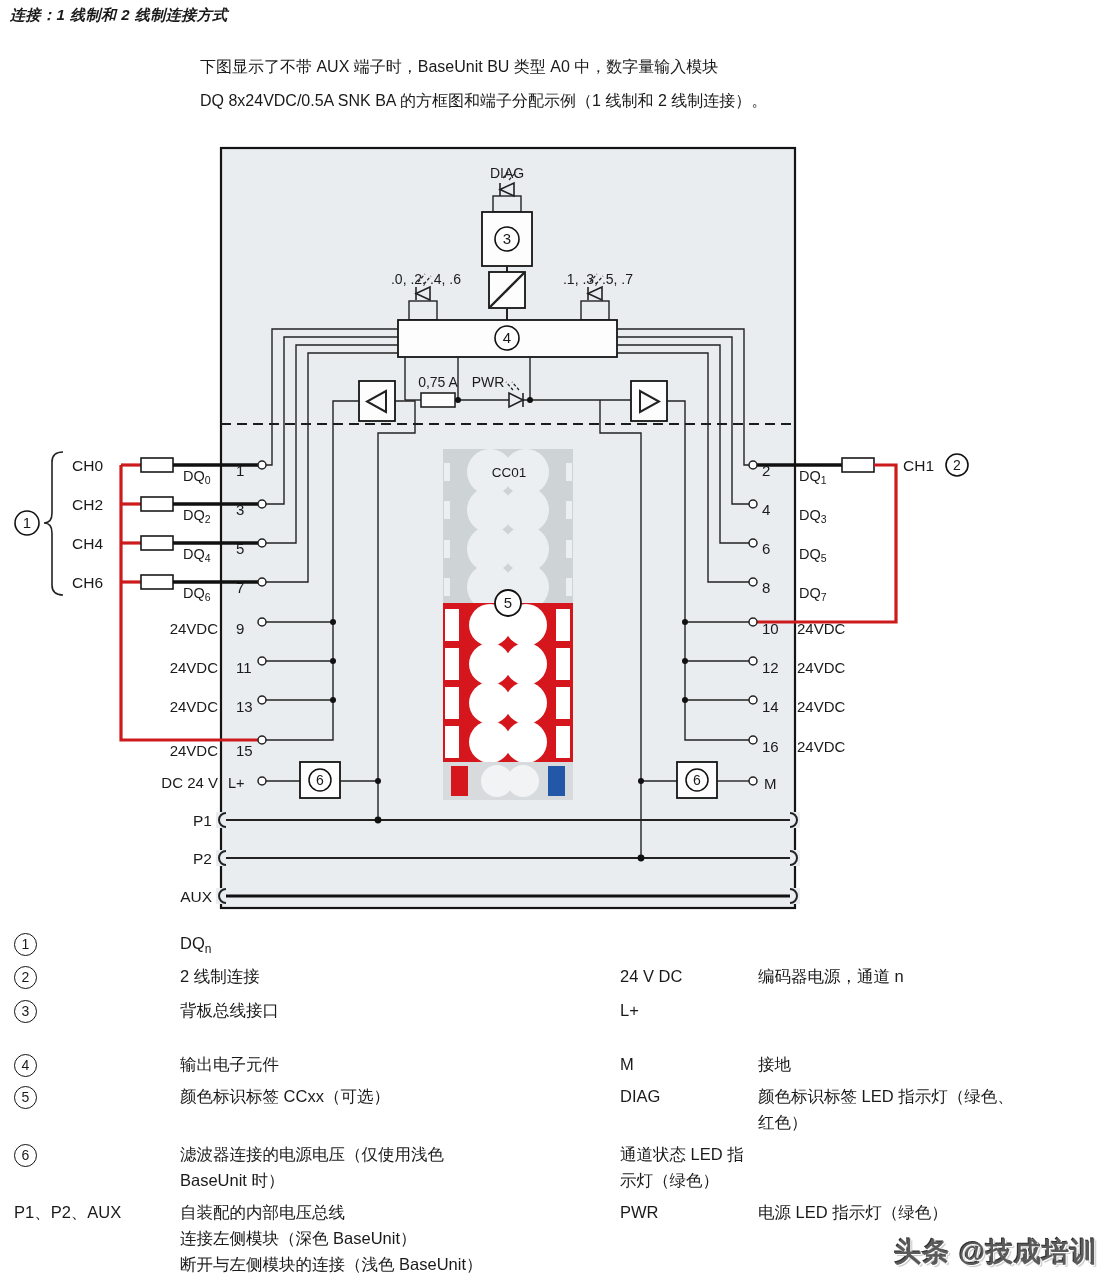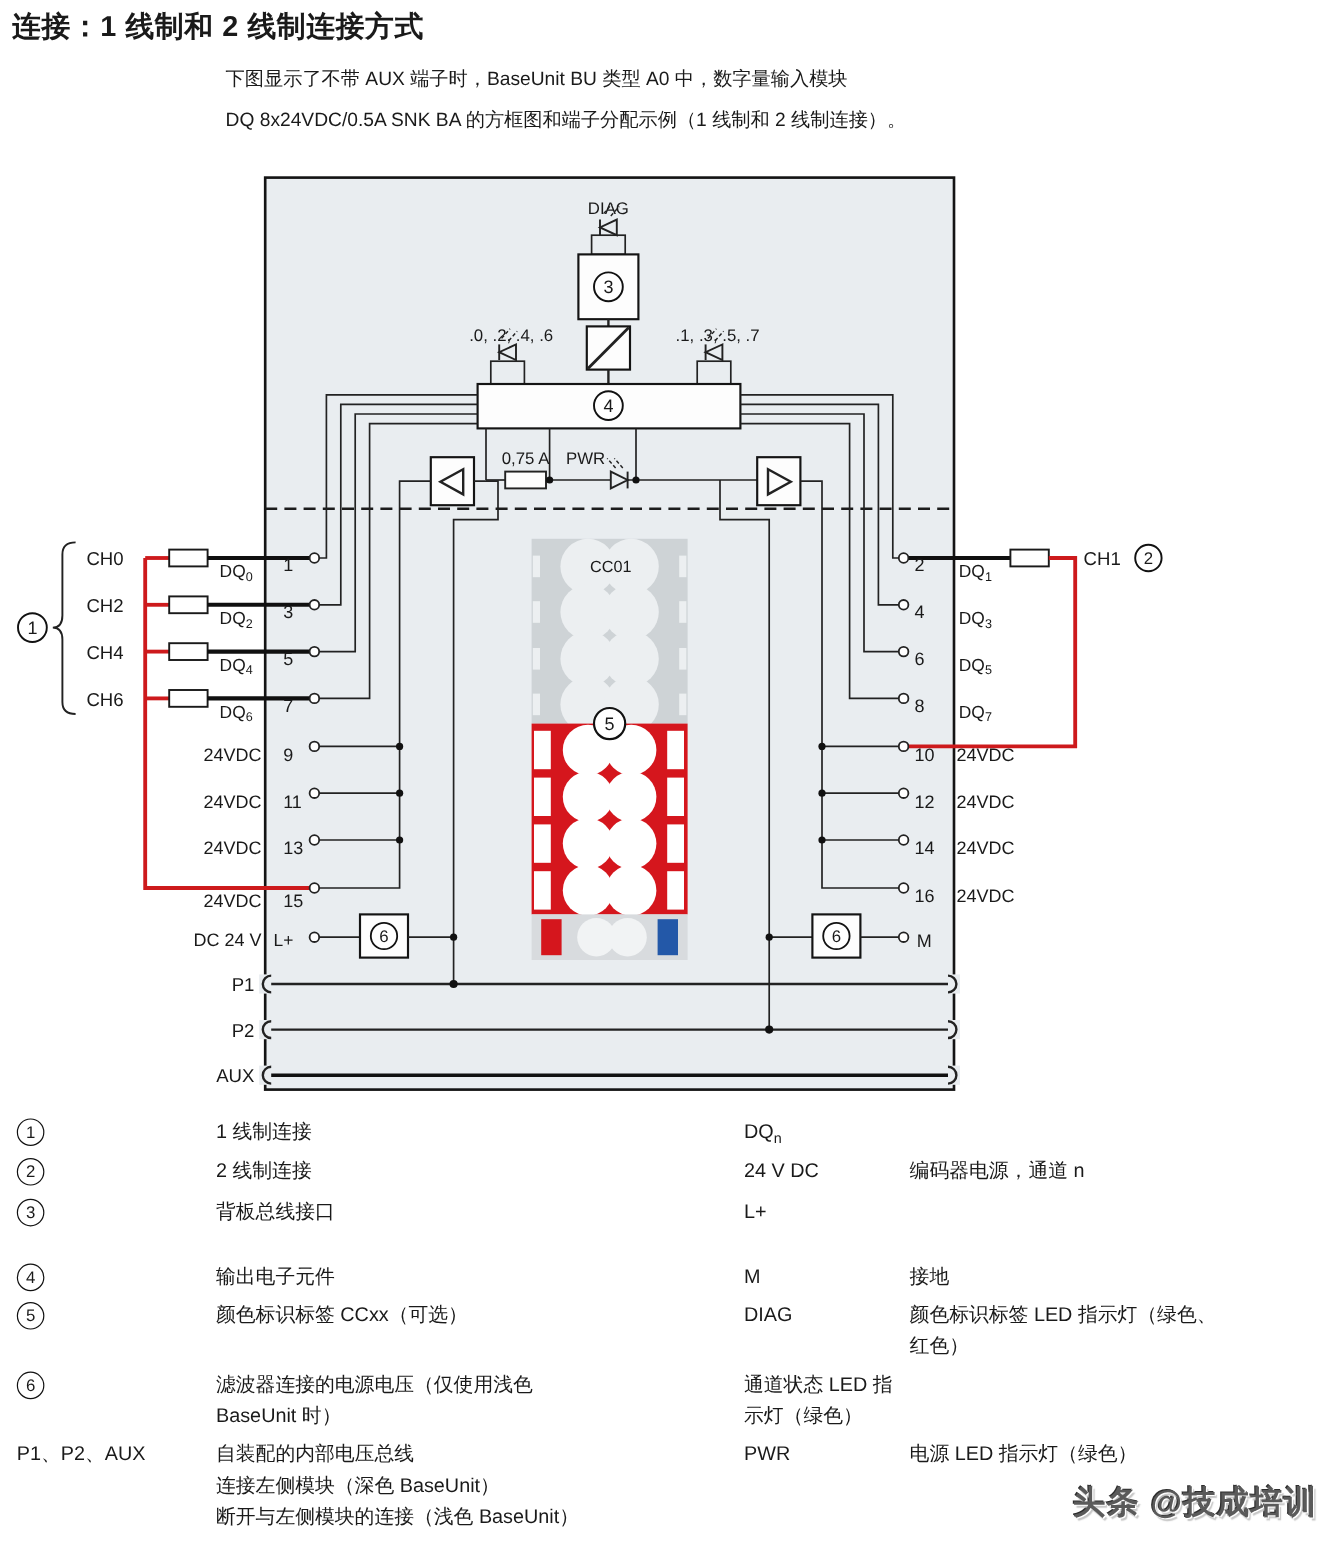--- a/index.html
+++ b/index.html
@@ -1,19 +1,19 @@
 <!DOCTYPE html>
 <html><head>
 <meta charset="utf-8">
 <style>
   html,body{margin:0;padding:0;background:#fff;}
   #page{position:relative;width:1108px;height:1286px;background:#fff;overflow:hidden;
         font-family:"Liberation Sans","DejaVu Sans",sans-serif;color:#1a1a1a;}
-  #page-title{position:absolute;left:10px;top:6px;font-size:24px;font-weight:bold;letter-spacing:.5px;}
-  #descr{position:absolute;left:188px;top:50px;font-size:16px;line-height:34px;}
+  #page-title{position:absolute;left:10px;top:6px;font-size:15px;font-weight:bold;letter-spacing:.5px;font-style:italic;}
+  #descr{position:absolute;left:200px;top:50px;font-size:16px;line-height:34px;}
   svg{position:absolute;left:0;top:0;}
   .svgtxt{font-family:"Liberation Sans","DejaVu Sans",sans-serif;fill:#1a1a1a;}
   .wire{stroke:#222;stroke-width:1.4;fill:none;}
   .wire2{stroke:#222;stroke-width:2;fill:none;}
   .thick{stroke:#101010;stroke-width:3.4;fill:none;}
   .red{stroke:#cd1a1c;stroke-width:3.2;fill:none;}
   .box{fill:#fdfdfd;stroke:#141414;stroke-width:1.8;}
   .term{fill:#fff;stroke:#222;stroke-width:1.5;}
   .dot{fill:#111;}
   .ledline{stroke:#222;stroke-width:1.6;fill:none;}
@@ -310,21 +310,20 @@
       <circle class="term" cx="753" cy="622" r="4"></circle>
         <circle class="term" cx="753" cy="661" r="4"></circle>
       <circle class="term" cx="753" cy="700" r="4"></circle>
         <circle class="term" cx="753" cy="740" r="4"></circle>
       <circle class="term" cx="753" cy="781" r="4"></circle>
     </g>
   </svg>
 
   <div class="lrow" style="top:930px">
     <div class="lcell"><span class="csym">1</span></div>
-    <div class="lcell">1 线制连接</div>
     <div class="lcell"><span>DQ</span><span class="sub">n</span></div>
   </div>
   <div class="lrow" style="top:963px">
     <div class="lcell"><span class="csym">2</span></div>
     <div class="lcell">2 线制连接</div>
     <div class="lcell">24 V DC</div>
     <div class="lcell">编码器电源，通道 n</div>
   </div>
   <div class="lrow" style="top:997px">
     <div class="lcell"><span class="csym">3</span></div>

